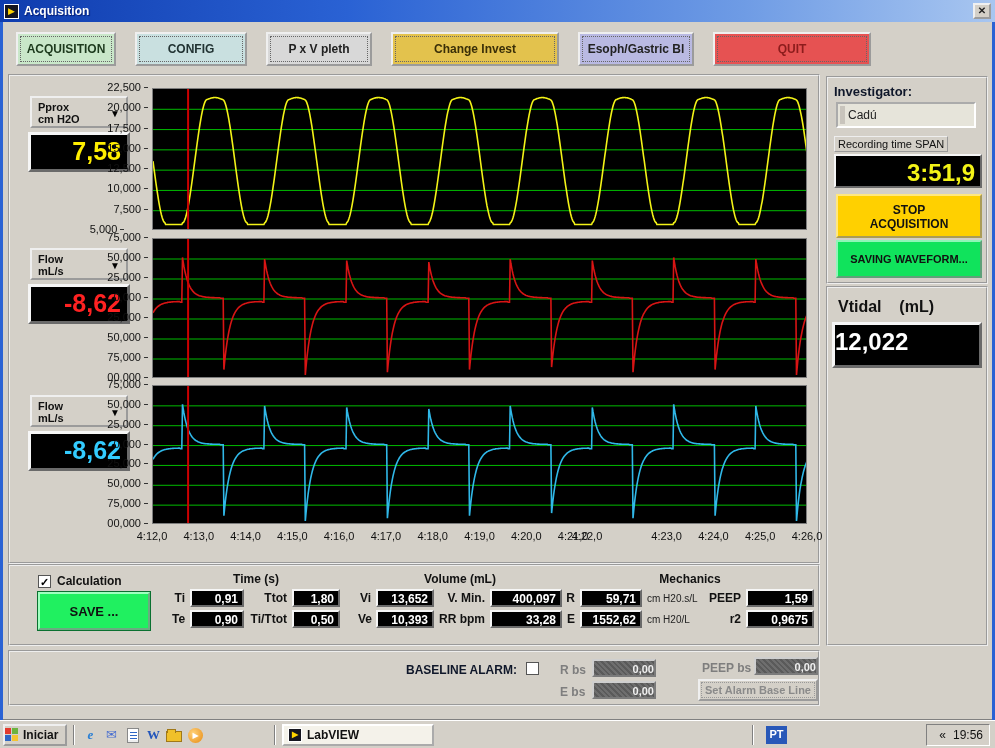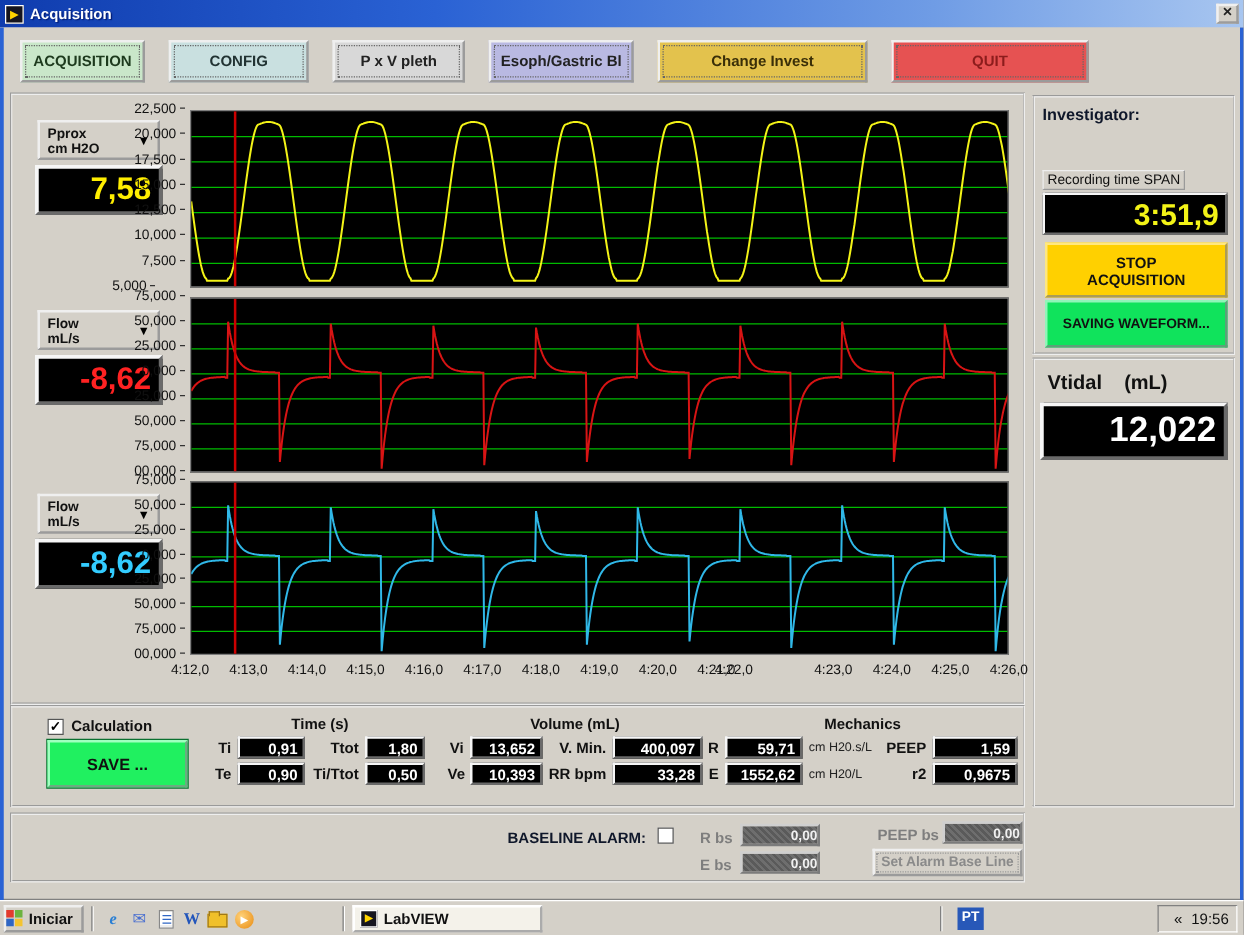--- a/index.html
+++ b/index.html
@@ -57,21 +57,21 @@
   #rec-disp { position:absolute; left:6px; top:76px; width:148px; height:34px; background:#000;
     border:2px solid; border-color:#f6f6f6 #6a6a6a #6a6a6a #f6f6f6;
     color:#f3f317; font-size:24px; font-weight:bold; text-align:right; padding:3px 5px 0 0; }
   #stop-btn { position:absolute; left:8px; top:116px; width:146px; height:44px; background:#ffd000;
     border:2px outset #ffe880; text-align:center; font-size:12px; font-weight:bold; color:#111; padding-top:7px; line-height:14px;}
   #saving-btn { position:absolute; left:8px; top:162px; width:146px; height:38px; background:#10e35c;
     border:2px outset #90f5b8; text-align:center; font-size:11px; font-weight:bold; color:#111; padding-top:11px; }
   #vtidal-row { position:absolute; left:10px; top:10px; font-size:16px; font-weight:bold; color:#111; }
   #vtidal-disp { position:absolute; left:4px; top:34px; width:150px; height:46px; background:#000;
     border:3px solid; border-color:#f6f6f6 #6a6a6a #6a6a6a #f6f6f6;
-    color:#fff; font-size:28px; font-weight:bold; text-align:right; padding:3px 6px 0 0; }
+    color:#fff; font-size:24px; font-weight:bold; text-align:left; padding:3px 6px 0 0; }
 
   
   .chkrow { position:absolute; display:flex; align-items:center; gap:6px; font-size:12px; font-weight:bold; color:#111; }
   .chk { width:13px; height:13px; background:#fff; border:1px solid #555; font-size:11px; line-height:12px;
     text-align:center; color:#000; font-weight:bold; }
   #save-btn { position:absolute; left:28px; top:26px; width:112px; height:38px; background:#20f060;
     border:2px outset #a0ffc0; box-shadow:0 0 0 1px #0a7030; text-align:center; font-size:13px;
     font-weight:bold; color:#111; padding-top:10px; }
   .cgroup { position:absolute; display:grid; gap:3px 2px; align-items:center; }
   .cgroup .gtitle { grid-column:1 / -1; text-align:center; font-size:12px; font-weight:bold; color:#111; }
@@ -133,22 +133,22 @@
   </div>
   <div class="frame-l"></div>
   <div class="frame-r"></div>
 
   <div class="content">
 
     <div class="toolbar" id="toolbar">
         <div class="tbtn" style="background: rgb(201, 231, 201); color: rgb(29, 58, 29); width: 100px;">ACQUISITION</div>
         <div class="tbtn" style="background: rgb(201, 224, 224); color: rgb(34, 51, 51); width: 112px;">CONFIG</div>
         <div class="tbtn" style="background: rgb(216, 216, 216); color: rgb(34, 34, 34); width: 106px;">P x V pleth</div>
+        <div class="tbtn" style="background: rgb(227, 194, 77); color: rgb(58, 47, 8); width: 168px;">Change Invest</div>
         <div class="tbtn" style="background: rgb(185, 185, 226); color: rgb(34, 34, 34); width: 116px;">Esoph/Gastric Bl</div>
-        <div class="tbtn" style="background: rgb(227, 194, 77); color: rgb(58, 47, 8); width: 168px;">Change Invest</div>
         <div class="tbtn" style="background: rgb(230, 82, 82); color: rgb(140, 28, 28); width: 158px;">QUIT</div>
       </div>
 
     <div class="gbox" id="mainbox">
 
       <div class="chsel" style="top:20px">
         <span>Pprox</span><br>
         <span>cm H2O</span>
         <span class="arrow">▼</span>
       </div>
@@ -234,20 +234,21 @@
         <span class="xlab" style="left: 539.071px; top: 454px;">4:21,0</span>
         <span class="xlab" style="left: 553px; top: 454px;">4:22,0</span>
         <span class="xlab" style="left: 632.643px; top: 454px;">4:23,0</span>
         <span class="xlab" style="left: 679.429px; top: 454px;">4:24,0</span>
         <span class="xlab" style="left: 726.214px; top: 454px;">4:25,0</span>
         <span class="xlab" style="left: 773px; top: 454px;">4:26,0</span>
       </div>
 
     <div class="gbox" id="rboxA">
       <div class="lbl" style="position:absolute;left:6px;top:6px">Investigator:</div>
+      <div id="investigator-field">Cadú</div>
       <div id="rec-label">Recording time SPAN</div>
       <div id="rec-disp">3:51,9</div>
       <div id="stop-btn">
         <span>STOP</span><br>
         <span>ACQUISITION</span>
       </div>
       <div id="saving-btn">SAVING WAVEFORM...</div>
     </div>
 
     <div class="gbox" id="rboxB">

